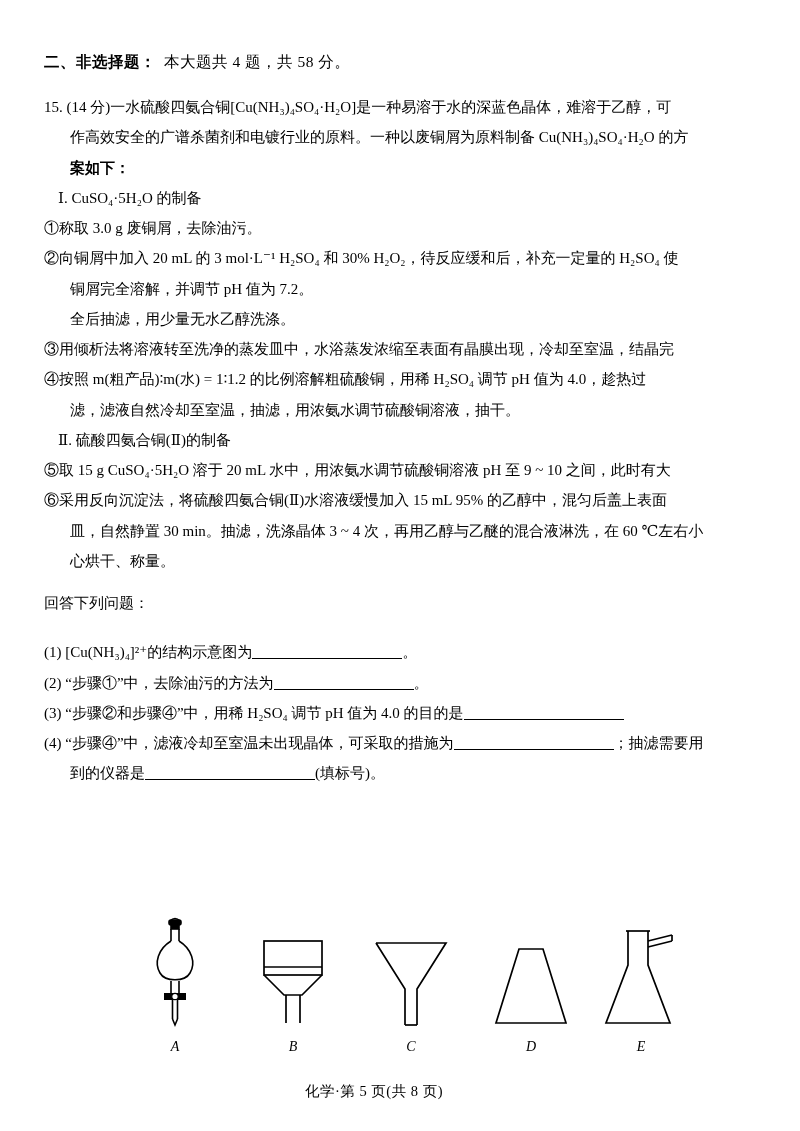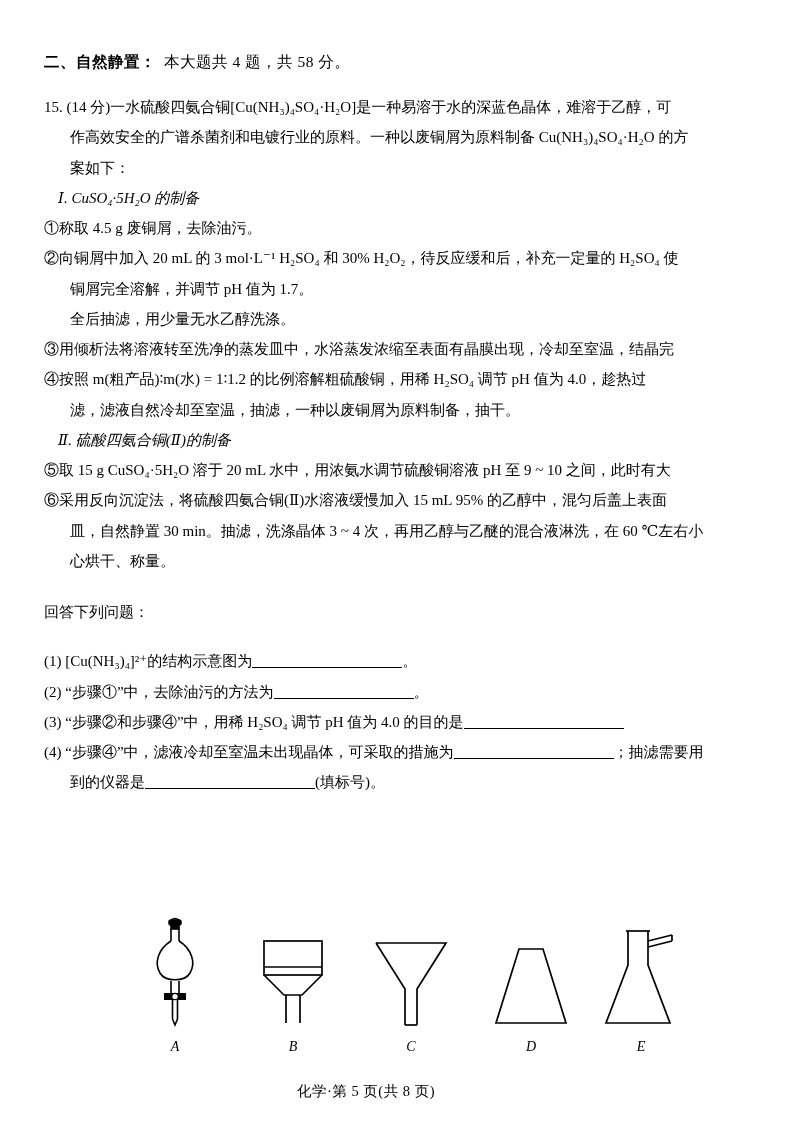--- a/index.html
+++ b/index.html
@@ -49,21 +49,20 @@
     line-height: 1.95;
     text-align: justify;
   }
   .hang {
     padding-left: 26px;
     text-indent: -26px;
     margin-top: 20px;
   }
   .roman {
     padding-left: 14px;
-    font-style: italic;
   }
   .blank {
     display: inline-block;
     border-bottom: 1px solid #000;
     height: 0.95em;
     vertical-align: -2px;
   }
   .b-long { width: 150px; }
   .b-mid  { width: 140px; }
   .b-xl   { width: 160px; }
@@ -81,70 +80,70 @@
     text-align: center;
   }
   .fig-label {
     font-size: 14px;
     font-style: italic;
     font-family: "Liberation Serif", serif;
     margin-top: 2px;
   }
   .footer {
     position: absolute;
-    left: 0;
+    left: 8px;
     top: 1082px;
     width: 732px;
     text-align: center;
     font-size: 14.5px;
     letter-spacing: 0.5px;
   }
 </style>
 </head>
 <body>
 
 <div class="page">
 
   <div class="content">
 
     <div class="section-head">
-      <span>二、自然静置：</span><span class="normal">本大题共 4 题，共 58 分。</span>
+      <span>二、非选择题：</span><span class="normal">本大题共 4 题，共 58 分。</span>
     </div>
 
     <div class="q-block">
 
       <div class="para hang">
         <span>15.</span>
         <span>(14 分)</span><span>一水硫酸四氨合铜[Cu(NH₃)₄SO₄·H₂O]是一种易溶于水的深蓝色晶体，难溶于乙醇，可</span>
       </div>
       <div class="para" style="padding-left:26px;">作高效安全的广谱杀菌剂和电镀行业的原料。一种以废铜屑为原料制备 Cu(NH₃)₄SO₄·H₂O 的方</div>
-      <div class="para" style="padding-left:26px;">案如下：</div>
+      <div class="para" style="padding-left:26px;font-weight:bold;">案如下：</div>
 
       <div class="para roman">Ⅰ. CuSO₄·5H₂O 的制备</div>
 
-      <div class="para">①称取 4.5 g 废铜屑，去除油污。</div>
+      <div class="para">①称取 3.0 g 废铜屑，去除油污。</div>
 
       <div class="para">②向铜屑中加入 20 mL 的 3 mol·L⁻¹ H₂SO₄ 和 30% H₂O₂，待反应缓和后，补充一定量的 H₂SO₄ 使</div>
-      <div class="para" style="padding-left:26px;">铜屑完全溶解，并调节 pH 值为 1.7。</div>
+      <div class="para" style="padding-left:26px;">铜屑完全溶解，并调节 pH 值为 7.2。</div>
 
       <div class="para" style="padding-left:26px;">全后抽滤，用少量无水乙醇洗涤。</div>
       <div class="para">③用倾析法将溶液转至洗净的蒸发皿中，水浴蒸发浓缩至表面有晶膜出现，冷却至室温，结晶完</div>
 
       <div class="para">④按照 m(粗产品)∶m(水) = 1∶1.2 的比例溶解粗硫酸铜，用稀 H₂SO₄ 调节 pH 值为 4.0，趁热过</div>
-      <div class="para" style="padding-left:26px;">滤，滤液自然冷却至室温，抽滤，一种以废铜屑为原料制备，抽干。</div>
+      <div class="para" style="padding-left:26px;">滤，滤液自然冷却至室温，抽滤，用浓氨水调节硫酸铜溶液，抽干。</div>
 
       <div class="para roman">Ⅱ. 硫酸四氨合铜(Ⅱ)的制备</div>
 
       <div class="para">⑤取 15 g CuSO₄·5H₂O 溶于 20 mL 水中，用浓氨水调节硫酸铜溶液 pH 至 9 ~ 10 之间，此时有大</div>
 
       <div class="para">⑥采用反向沉淀法，将硫酸四氨合铜(Ⅱ)水溶液缓慢加入 15 mL 95% 的乙醇中，混匀后盖上表面</div>
       <div class="para" style="padding-left:26px;">皿，自然静置 30 min。抽滤，洗涤晶体 3 ~ 4 次，再用乙醇与乙醚的混合液淋洗，在 60 ℃左右小</div>
       <div class="para" style="padding-left:26px;">心烘干、称量。</div>
 
-      <div class="para" style="margin-top:22px;">回答下列问题：</div>
+      <div class="para" style="margin-top:13px;">回答下列问题：</div>
 
       <div class="para" style="margin-top:20px;">
         <span>(1) [Cu(NH₃)₄]²⁺的结构示意图为</span><span class="blank b-long"></span><span>。</span>
       </div>
 
       <div class="para">
         <span>(2) “步骤①”中，去除油污的方法为</span><span class="blank b-mid"></span><span>。</span>
       </div>
 
       <div class="para">

